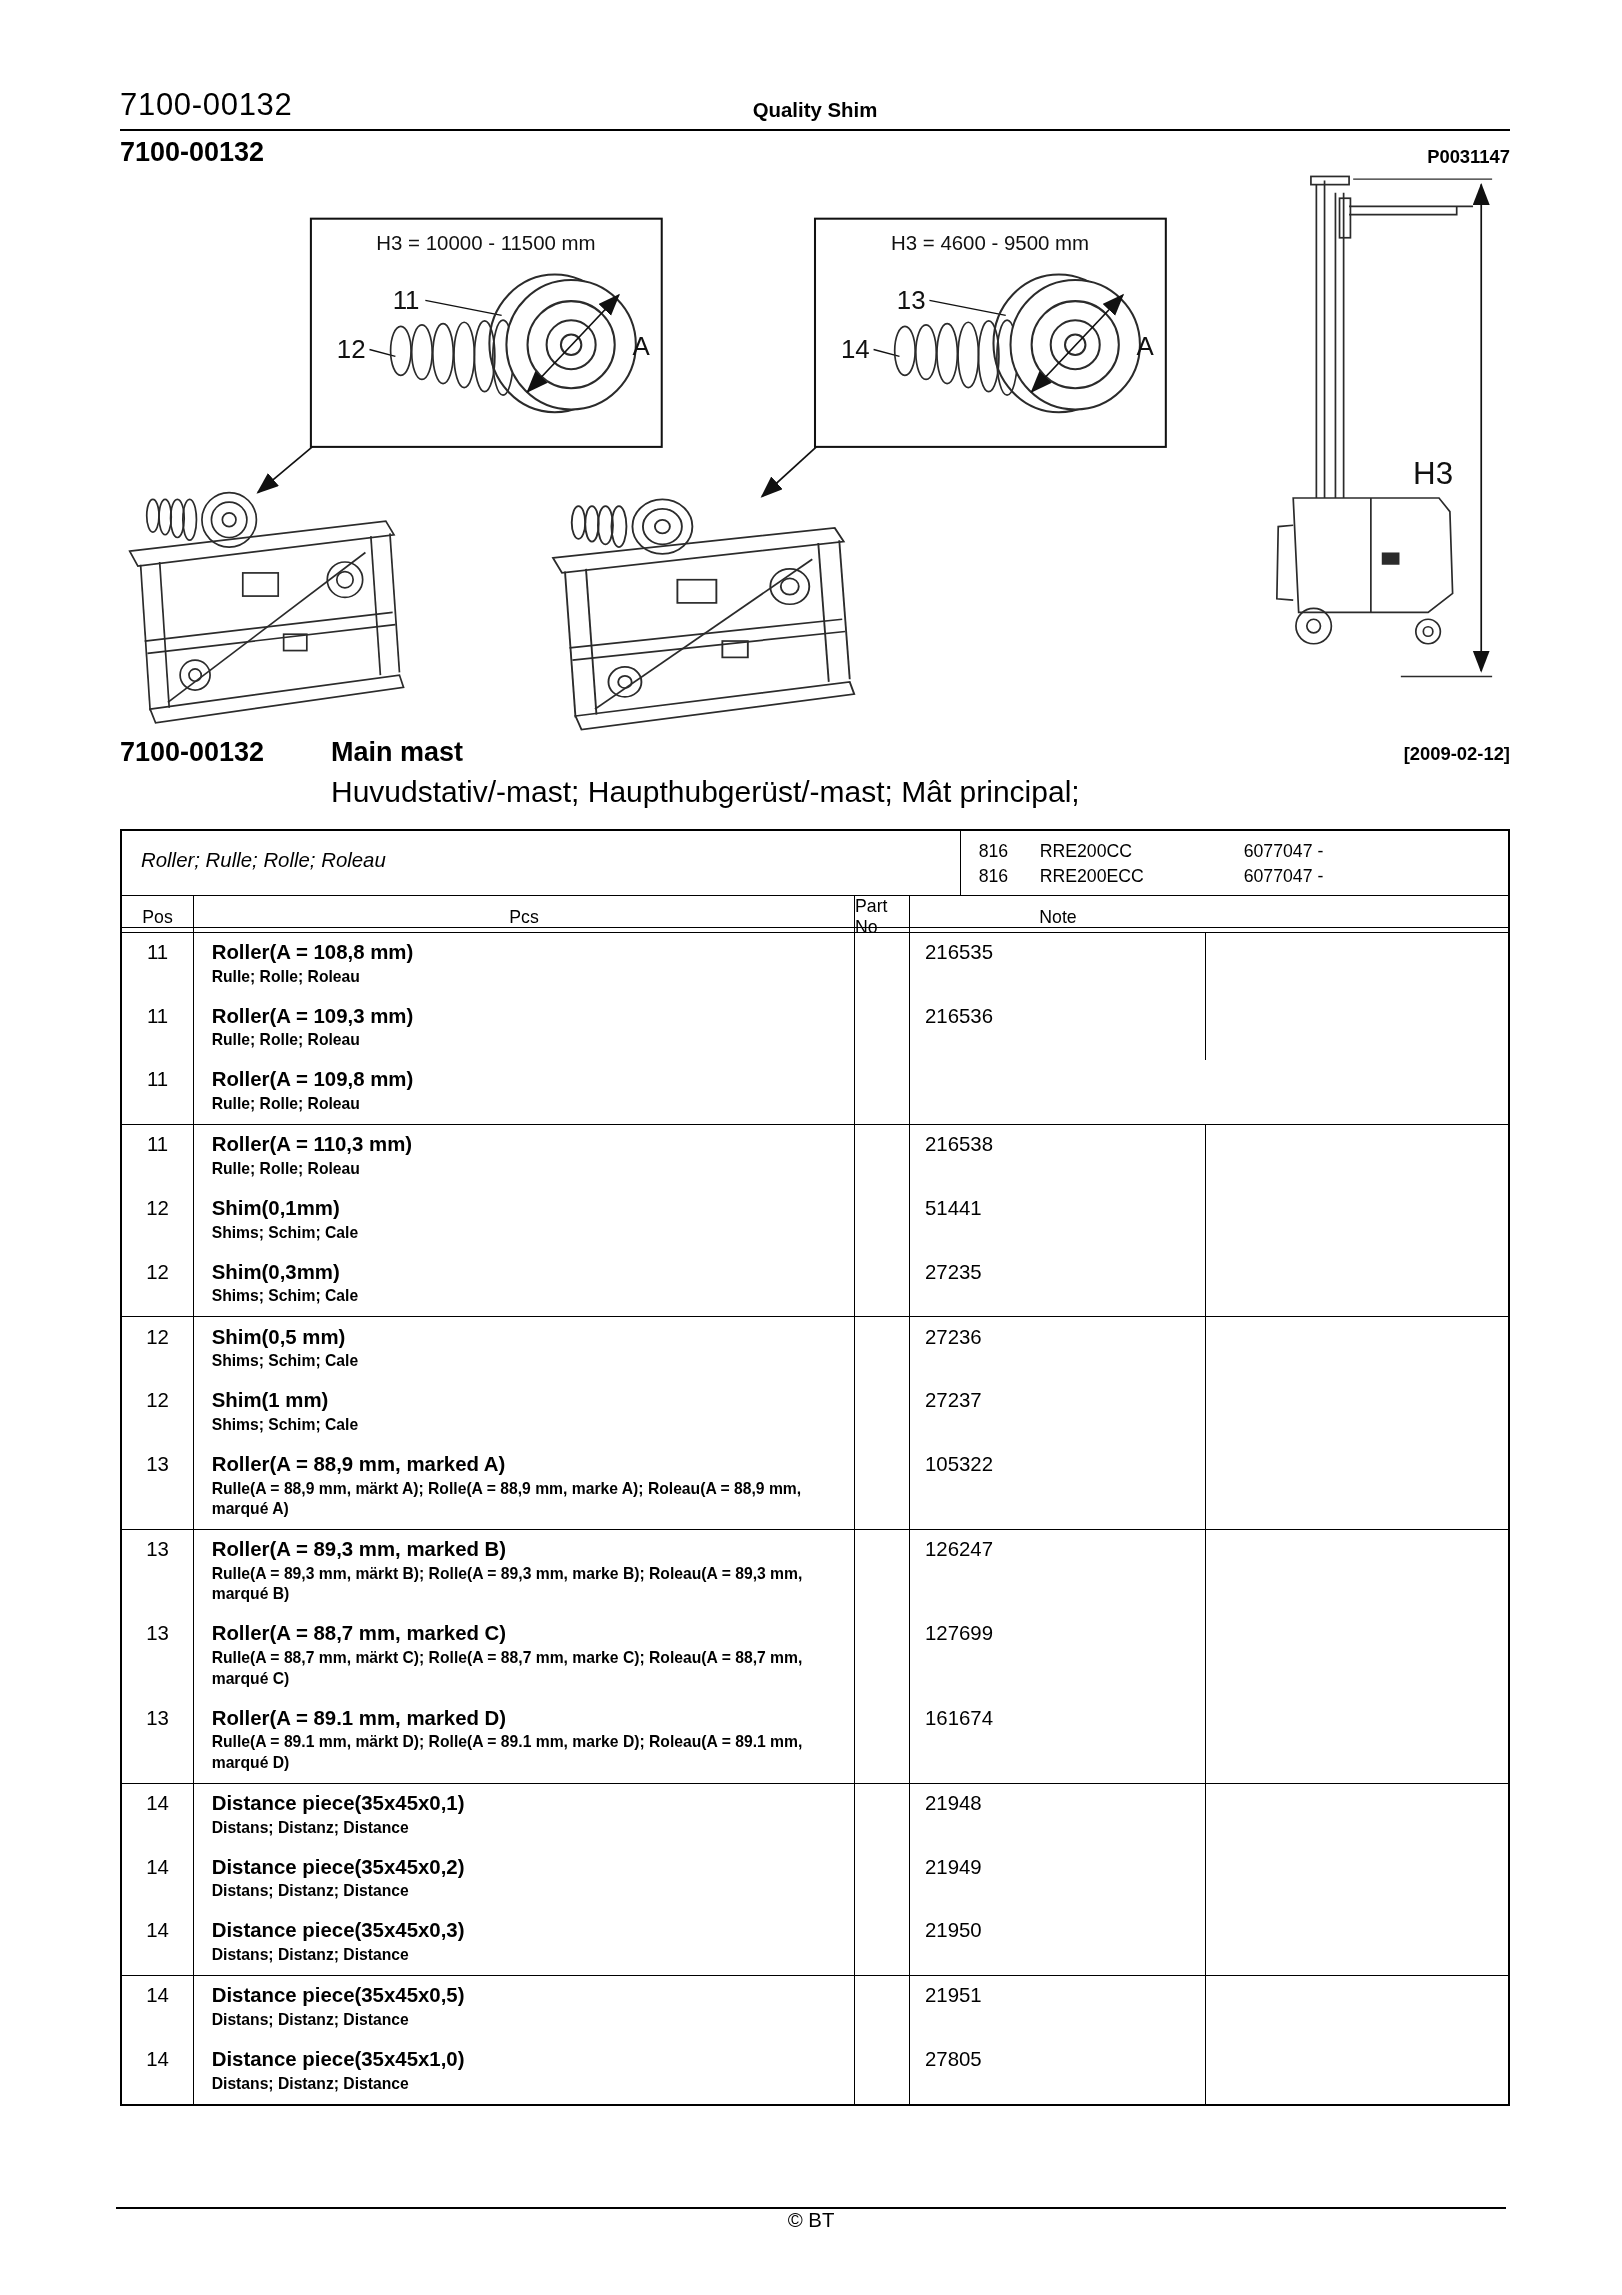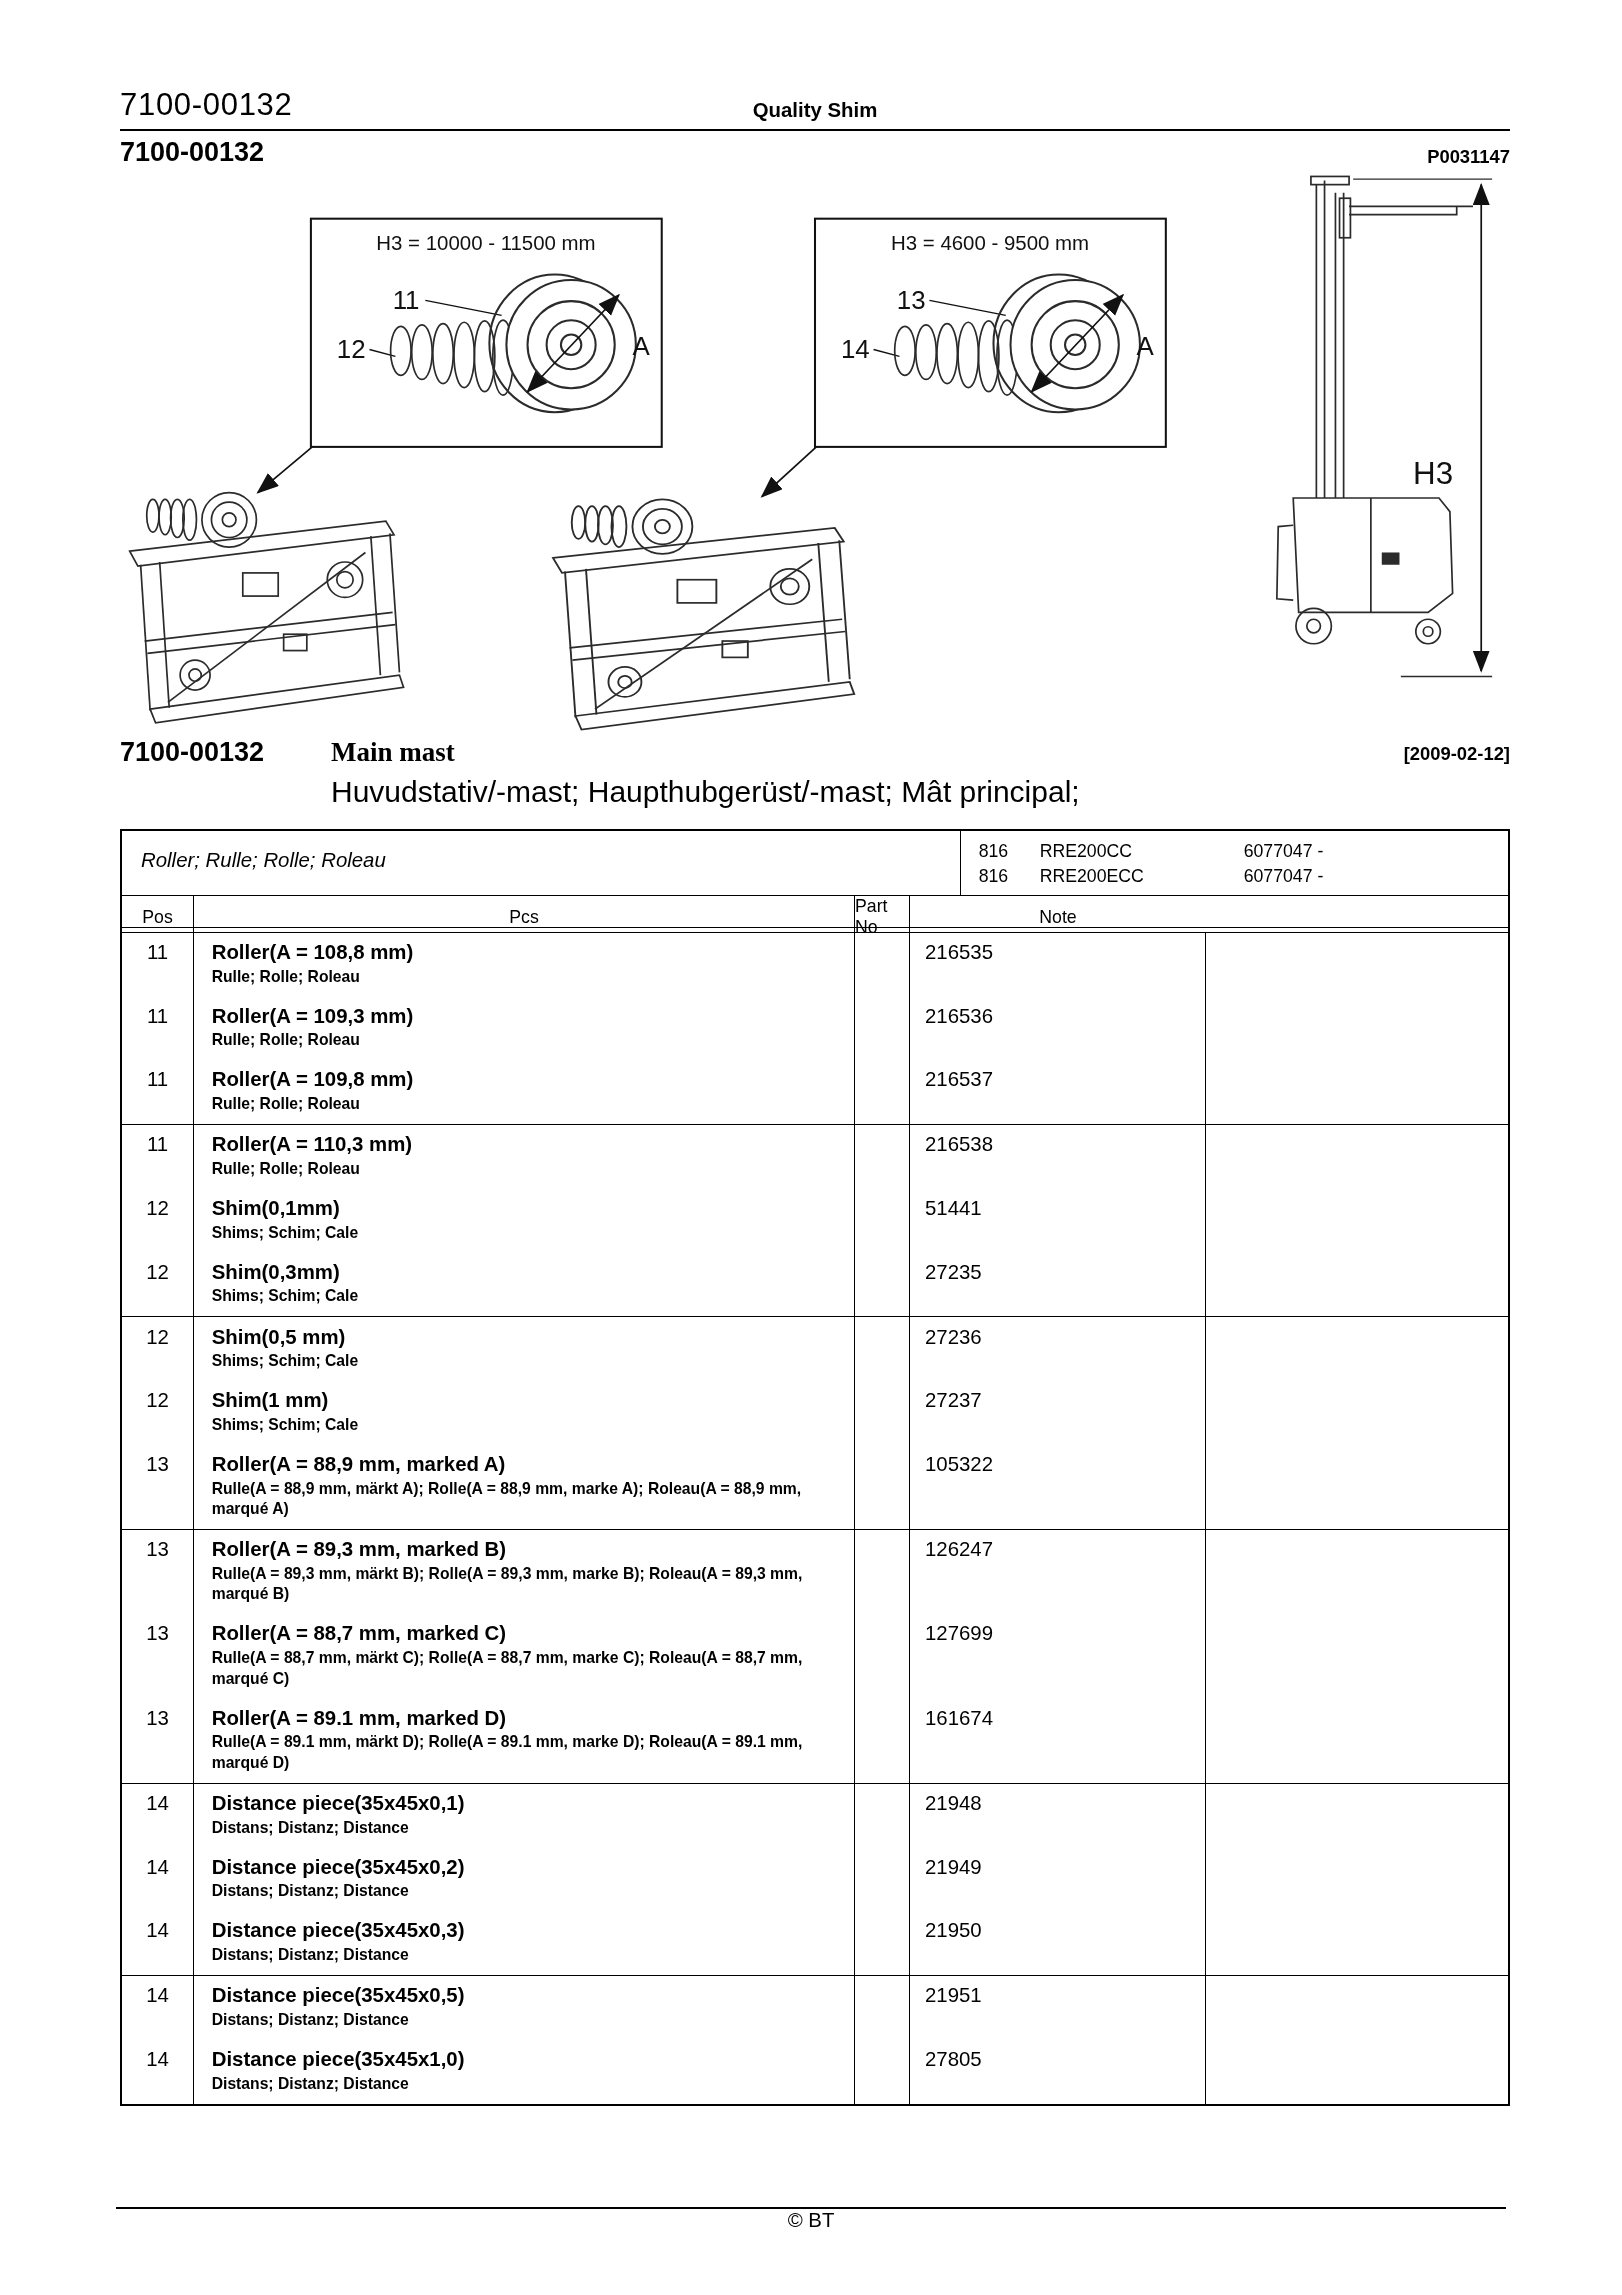--- a/index.html
+++ b/index.html
@@ -16,21 +16,21 @@
   .rule{border:none;border-top:2px solid #000;margin:5.5px 0 0 0;}
 
   .section-row{display:flex;justify-content:space-between;align-items:flex-end;margin-top:6.8px;}
   .section-code{font-size:27px;font-weight:bold;}
   .image-ref{font-size:18.4px;font-weight:bold;}
 
   .figure{display:block;margin-top:2.7px;}
 
   .title-row{display:flex;align-items:flex-start;margin-top:4.1px;}
   .title-code{font-size:27px;font-weight:bold;width:211px;}
-  .page-title{font-size:27px;font-weight:bold;font-family:Liberation Serif, serif;}
+  .page-title{font-size:27px;font-weight:bold;}
   .title-date{margin-left:auto;font-size:18.4px;font-weight:bold;padding-top:5.5px;}
   .subtitle{font-size:30px;margin:6.8px 0 0 211px;}
 
   
   .parts-table{margin-top:20.4px;border:2px solid #000;}
   .head-box{display:grid;grid-template-columns:838px 1fr;border-bottom:1.4px solid #000;}
   .group-title{font-size:20.4px;font-style:italic;padding:17.7px 0 13.6px 19px;}
   .models{border-left:1.4px solid #000;padding:8.2px 0 6.8px 0;}
   .model-row{display:grid;grid-template-columns:61px 204px 1fr;padding-left:17.7px;font-size:17.7px;line-height:24.5px;}
 
@@ -237,21 +237,20 @@
         <div class="c part">216536</div>
         <div class="c note"></div>
       </div>
         <div class="row group-end">
         <div class="c pos">11</div>
         <div class="c desc">
           <div class="d1">Roller(A = 109,8 mm)</div>
           <div class="d2">Rulle; Rolle; Roleau</div>
         </div>
         <div class="c pcs"></div>
-        <div class="c part">216537</div>
         <div class="c note"></div>
       </div>
         <div class="row">
         <div class="c pos">11</div>
         <div class="c desc">
           <div class="d1">Roller(A = 110,3 mm)</div>
           <div class="d2">Rulle; Rolle; Roleau</div>
         </div>
         <div class="c pcs"></div>
         <div class="c part">216538</div>

